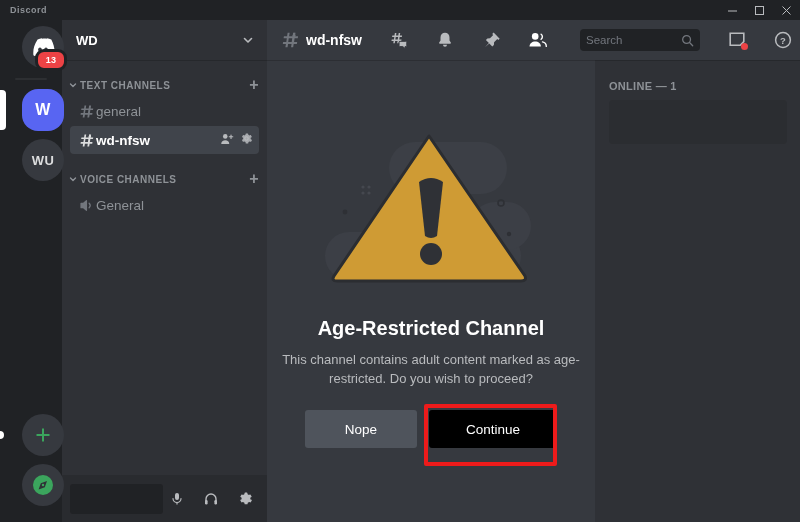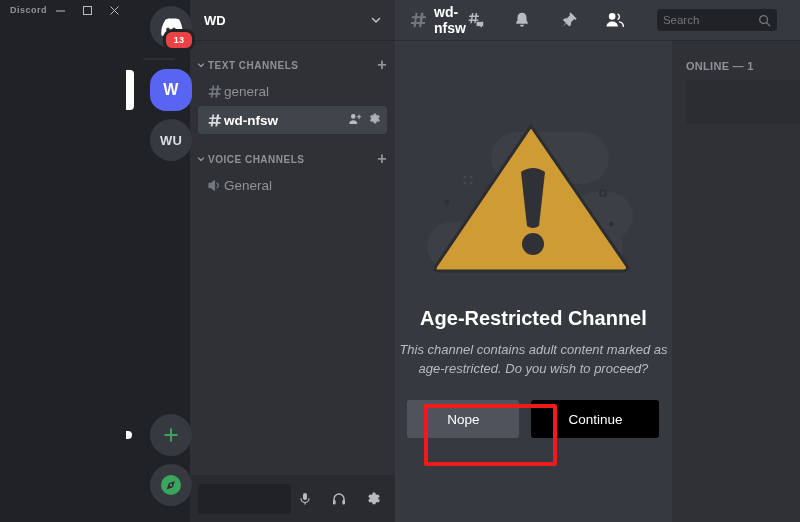--- a/index.html
+++ b/index.html
@@ -2,21 +2,21 @@
 <html><head>
 <meta charset="utf-8">
 <style>
   * { box-sizing: border-box; margin: 0; padding: 0; }
   html, body {
     width: 800px; height: 522px;
     background: #202225;
     font-family: "Liberation Sans", sans-serif;
     overflow: hidden;
   }
-  .app { position: relative; width: 800px; height: 522px; display: flex; flex-direction: row; }
+  .app { position: relative; width: 800px; height: 522px; display: flex; flex-direction: column; }
 
   
   .titlebar {
     height: 20px; background: #202225; display: flex; align-items: center;
     flex: 0 0 20px; position: relative; z-index: 30;
   }
   .titlebar-label {
     font-size: 9px; font-weight: bold; color: #8e9297; letter-spacing: .5px;
     padding-left: 10px; user-select: none;
   }
@@ -127,21 +127,21 @@
   .content-row { flex: 1 1 auto; display: flex; min-height: 0; }
   .content { flex: 1 1 auto; position: relative; display: flex; flex-direction: column;
              align-items: center; justify-content: center; padding-bottom: 10px; min-width: 0; }
 
   .art { position: relative; width: 240px; height: 175px; margin-bottom: 18px; }
   .art svg { display: block; }
 
   .nsfw-title { color: #fff; font-size: 20px; font-weight: bold; margin-bottom: 10px; text-align: center; }
   .nsfw-desc {
     color: #b9bbbe; font-size: 13px; line-height: 19px; text-align: center;
-    max-width: 300px; margin-bottom: 22px; font-style: italic;
+    max-width: 300px; margin-bottom: 22px;
   }
   .btn-row { display: flex; gap: 12px; align-items: center; }
   .btn {
     height: 38px; border-radius: 3px; display: flex; align-items: center; justify-content: center;
     font-size: 13.5px; color: #fff; cursor: pointer; padding: 0 24px; border: none;
     font-family: "Liberation Sans", sans-serif;
   }
   .btn.nope { background: #4f545c; min-width: 112px; }
   .btn.continue { background: #000000; min-width: 128px; }
 

